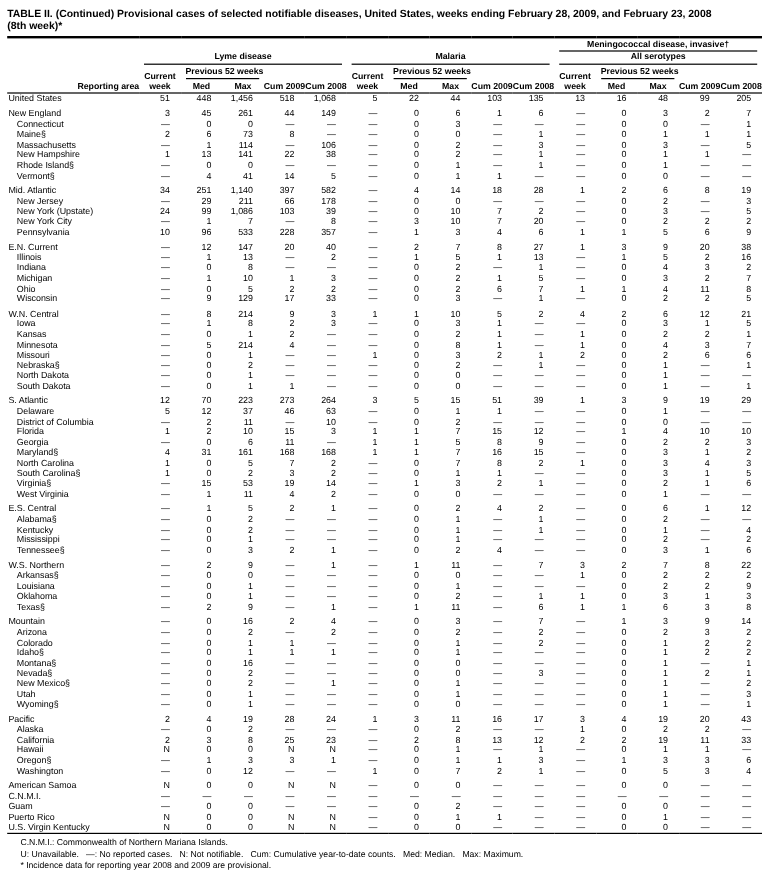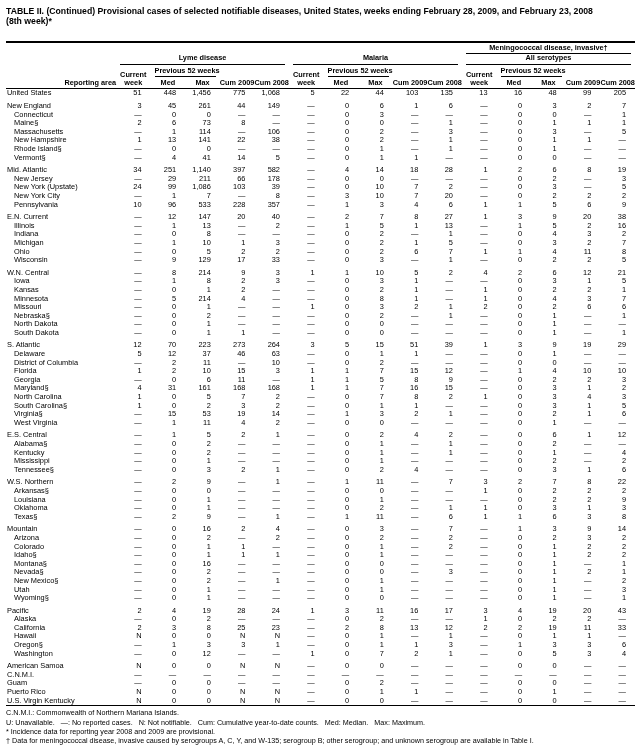--- a/index.html
+++ b/index.html
@@ -1,37 +1,37 @@
 <!DOCTYPE html>
 <html><head>
 <meta charset="utf-8">
 <style>
   html,body{margin:0;padding:0;}
   body{
     width:641px;height:745px;background:#ffffff;color:#000;
     font-family:"Liberation Sans", sans-serif;
     padding:6px 6px 0 6px;box-sizing:border-box;overflow:hidden;
   }
-  .title{font-size:8.7px;font-weight:bold;line-height:1.2;margin-bottom:14px;}
+  .title{font-size:8.7px;font-weight:bold;line-height:1.2;margin-bottom:3px;}
   table{width:629px;border-collapse:collapse;table-layout:fixed;
         border-top:2px solid #000;border-bottom:1px solid #000;}
   col.c-area{width:110px;}
   thead{border-bottom:1px solid #000;}
   thead th{font-size:7.3px;font-weight:bold;text-align:center;vertical-align:bottom;
            padding:1px 0;line-height:1.15;}
   .glabel{border-bottom:1px solid #000;margin:0 4px;padding-bottom:1px;white-space:nowrap;
           overflow:visible;}
   th.h-area{text-align:right;vertical-align:bottom;padding-left:1px;}
   tbody td{font-size:7.4px;line-height:8.6px;vertical-align:bottom;
            padding:0 9px 0 0;text-align:right;white-space:nowrap;overflow:visible;}
   tbody td.area{text-align:left;padding:0 0 0 1px;}
   tbody td.area.indent{padding-left:8px;}
   tr.sep td{padding-top:4px;}
   .footnotes{margin-top:2px;width:629px;}
-  .footnote{font-size:7.2px;line-height:1.3;white-space:pre-wrap;}
+  .footnote{font-size:7.2px;line-height:1.3;white-space:pre-wrap;margin-left:11px;}
 </style>
 </head>
 <body>
 
 <div class="title">
   <span>TABLE II. (Continued) Provisional cases of selected notifiable diseases, United States, weeks ending February 28, 2009, and February 23, 2008</span><br>
   <span>(8th week)*</span>
 </div>
 
 <table>
@@ -97,21 +97,21 @@
       <th>Med</th>
       <th>Max</th>
     </tr>
   </thead>
   <tbody>
       <tr>
     <td class="area">United States</td>
   <td class="num">51</td>
         <td class="num">448</td>
         <td class="num">1,456</td>
-        <td class="num">775</td>
+        <td class="num">518</td>
         <td class="num">1,068</td>
         <td class="num">5</td>
         <td class="num">22</td>
         <td class="num">44</td>
         <td class="num">103</td>
         <td class="num">135</td>
         <td class="num">13</td>
         <td class="num">16</td>
         <td class="num">48</td>
         <td class="num">99</td>
@@ -1305,14 +1305,13 @@
         <td class="num">—</td>
         <td class="num">—</td>
       </tr>
     </tbody>
 </table>
 
 <div class="footnotes">
   <div class="footnote">C.N.M.I.: Commonwealth of Northern Mariana Islands.</div>
   <div class="footnote">U: Unavailable.   —: No reported cases.   N: Not notifiable.   Cum: Cumulative year-to-date counts.   Med: Median.   Max: Maximum.</div>
   <div class="footnote">* Incidence data for reporting year 2008 and 2009 are provisional.</div>
-  <div class="footnote">† Data for meningococcal disease, invasive caused by serogroups A, C, Y, and W-135; serogroup B; other serogroup; and unknown serogroup are available in Table I.</div>
 </div>
 
 </body></html>

